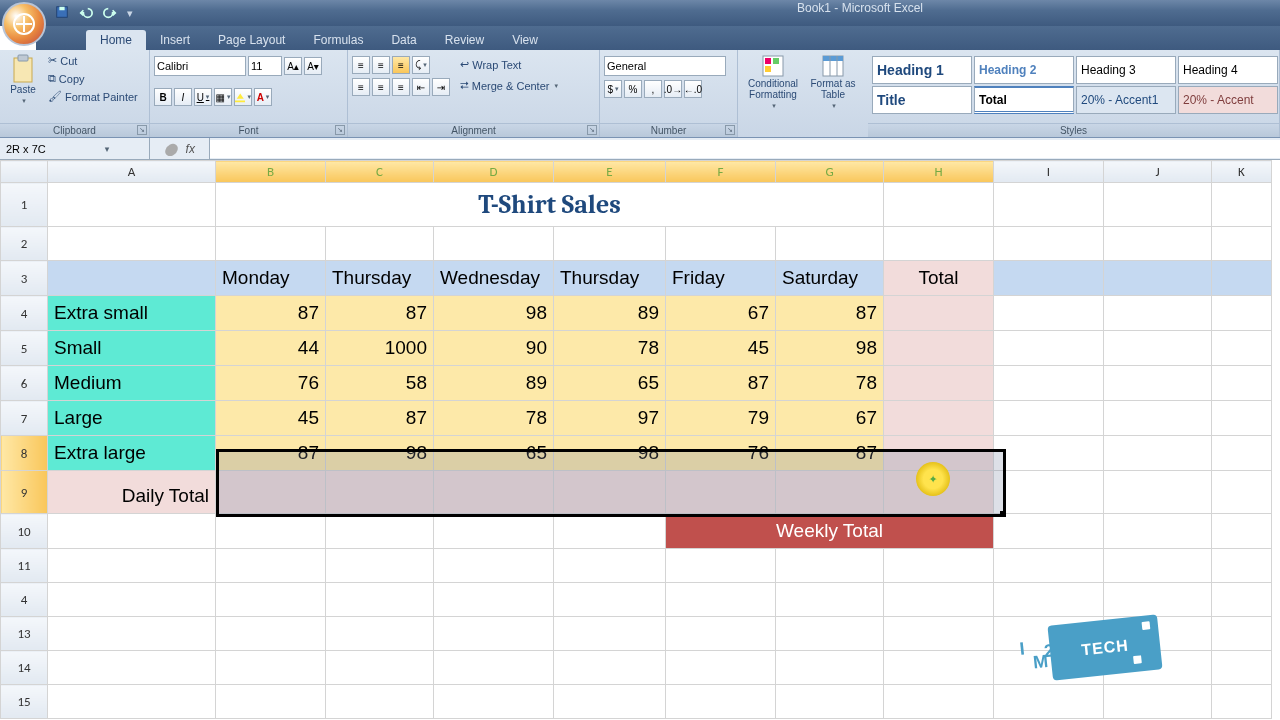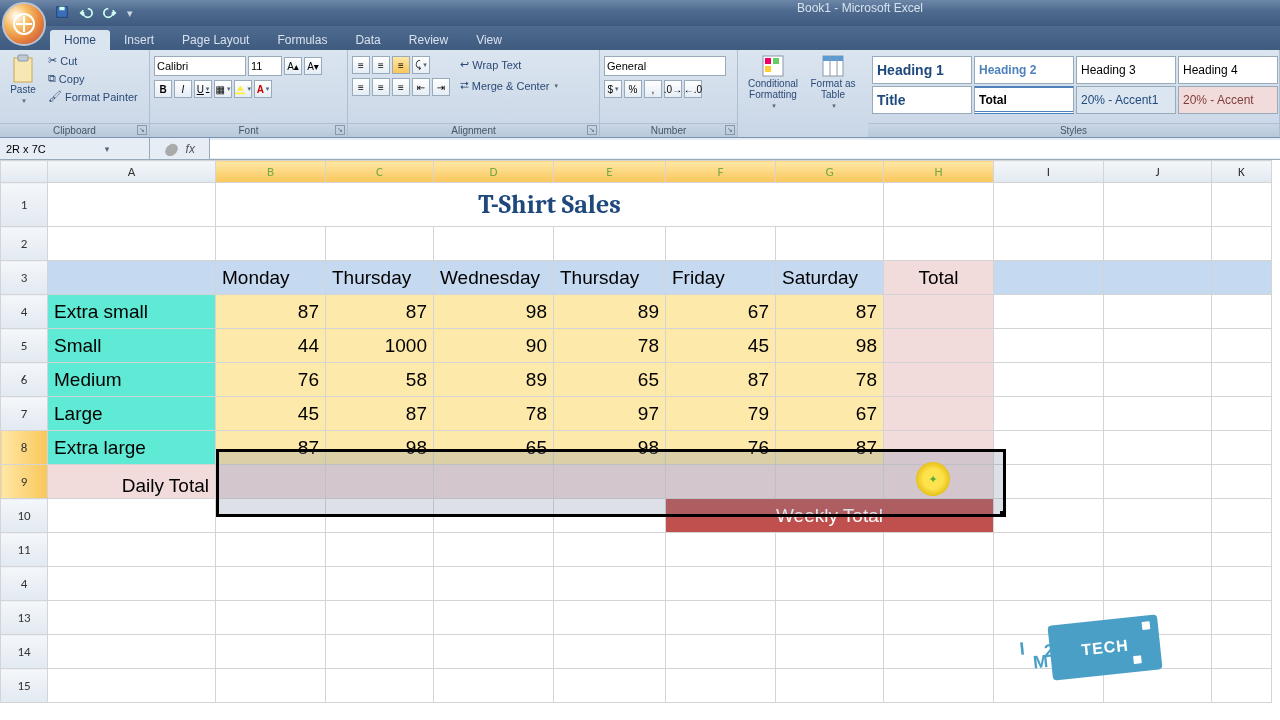--- a/index.html
+++ b/index.html
@@ -8,21 +8,21 @@
 
 .titlebar { height: 26px; background: linear-gradient(#6d87a8,#4f6c90 40%,#3e5a7f); display: flex; align-items: center; position: relative; }
 .office-btn { width: 44px; height: 44px; border-radius: 50%; background: radial-gradient(circle at 30% 30%, #fff,#f7c069 30%,#e8873e 60%,#b44); position: absolute; left: 2px; top: 2px; border: 2px solid #b8c4d6; z-index: 50; display:flex; align-items:center; justify-content:center;}
 .office-btn svg { width:24px; height:24px;}
 .qat { margin-left: 55px; display: flex; gap: 10px; align-items: center; }
 .qat span { color:#c9d6e6; font-size:11px; }
 .qat svg { width:14px; height:14px; }
 .title-text { position:absolute; left:50%; transform:translateX(-50%); color:#d8e2ee; font-size:12px; top:1px; white-space:nowrap; text-align:center; width:400px; margin-left:220px;}
 
 
-.ribbon-tabs { height: 24px; background: linear-gradient(#4f6c90,#3e5a7f); display:flex; align-items:flex-end; padding-left:50px;}
+.ribbon-tabs { height: 24px; background: linear-gradient(#4f6c90,#3e5a7f); display:flex; align-items:flex-end; padding-left:50px;margin-left:36px;}
 .ribbon-tabs .tab { padding: 3px 14px 3px; font-size:12px; color:#d8e2ee; cursor:pointer; border-radius:3px 3px 0 0;}
 .ribbon-tabs .tab.active { background:#dbe5f0; color:#2b4a75; }
 
 
 .ribbon { height: 88px; background: linear-gradient(#dbe5f0,#c9d6e6); border-bottom:1px solid #7a93b3; display:flex; }
 .group { border-right:1px solid #aebfd4; display:flex; flex-direction:column; position:relative; padding:2px 4px 0 4px;}
 .group-body { flex:1; display:flex; align-items:flex-start; gap:2px;}
 .group-label { font-size:10px; color:#456; text-align:center; padding:1px 15px; background:linear-gradient(#c9d6e6,#b8c8da); margin:0 -4px; border-top:1px solid #aebfd4; position:relative; height:14px; line-height:12px;}
 .group-label .dl { position:absolute; right:2px; top:1px; width:10px; height:10px; border:1px solid #89a; font-size:7px; line-height:8px; text-align:center; color:#567;}
 .rbtn { display:flex; align-items:center; gap:3px; font-size:11px; color:#2b4a75; padding:1px 3px; cursor:pointer; border:1px solid transparent; border-radius:2px;}
@@ -52,21 +52,21 @@
 .grid-wrap { position:relative; height: calc(720px - 26px - 24px - 88px - 22px); overflow:hidden; background:#fff;}
 table.sheet { border-collapse:collapse; table-layout:fixed;}
 table.sheet th, table.sheet td { border:1px solid #d4d4d4; font-size:18px; font-family:Calibri,sans-serif; padding:0; position:relative; vertical-align:middle;}
 table.sheet th { background:linear-gradient(#f4f7fb,#e2e9f1); font-weight:normal; font-size:13px; color:#333; text-align:center;}
 th.corner { background:linear-gradient(135deg,#e2e9f1 49%,#b8c8da 51%); width:47px; height:22px;}
 th.colh { height:22px; }
 th.colh.sel { background:linear-gradient(#ffe8a6,#f9c65a); color:#7a4;}
 th.rowh { width:47px; text-align:center; font-size:13px;}
 th.rowh.sel { background:linear-gradient(90deg,#ffe8a6,#f9c65a);}
 td { height:34px; }
-td .cv { padding:0 6px; height:100%; display:flex; align-items:center;}
+td .cv { padding:6px 6px; height:100%; display:flex; align-items:center;}
 td .cv.r { justify-content:flex-end;}
 td .cv.c { justify-content:center;}
 
 
 .title-cell { font-family:Cambria,serif; font-size:26px; font-weight:bold; color:#1f497d; text-align:center;}
 .days-row td { background:#c5d9f1;}
 .days-row td .cv{ font-size:19px; color:#000;}
 .rowlabel td.first { background:#5eead4;}
 .rowlabel td.first .cv{ font-size:19px;}
 .data-area td.val { background:#fde9a9;}
@@ -156,21 +156,21 @@
         <div class="rbtn">
             <span>🖌</span>
             <span>Format Painter</span>
           </div>
       </div>
     </div>
     <div class="group-label"><span>Clipboard</span><span class="dl">↘</span></div>
   </div>
 
   <div class="group" style="width:198px">
-    <div class="group-body" style="flex-direction:column;gap:4px;padding-top:4px">
+    <div class="group-body" style="flex-direction:column;gap:12px;padding-top:4px">
       <div style="display:flex;gap:2px;align-items:center">
         <input class="combo" style="width: 92px;" value="Calibri">
         <input class="combo" style="width: 34px;" value="11">
         <span class="iconbox">A▴</span>
         <span class="iconbox">A▾</span>
       </div>
       <div style="display:flex;gap:2px">
         <span class="iconbox" style="font-weight:bold">B</span>
         <span class="iconbox" style="font-style:italic">I</span>
         <span class="iconbox" style="text-decoration:underline">U<span class="dd">▾</span></span>

